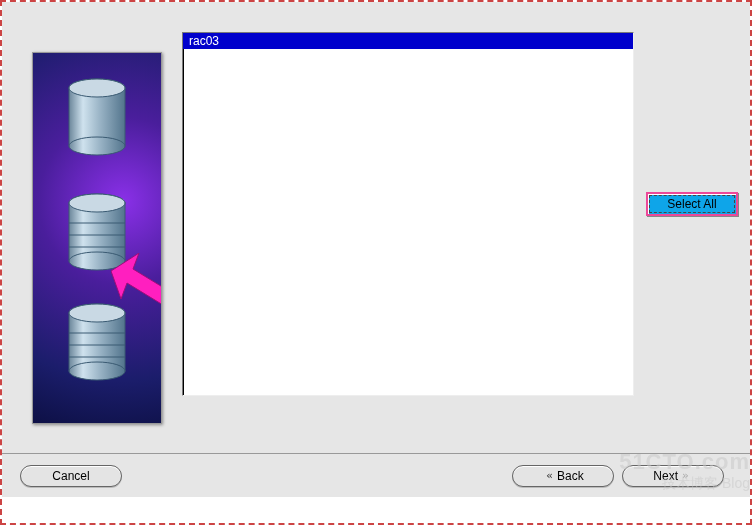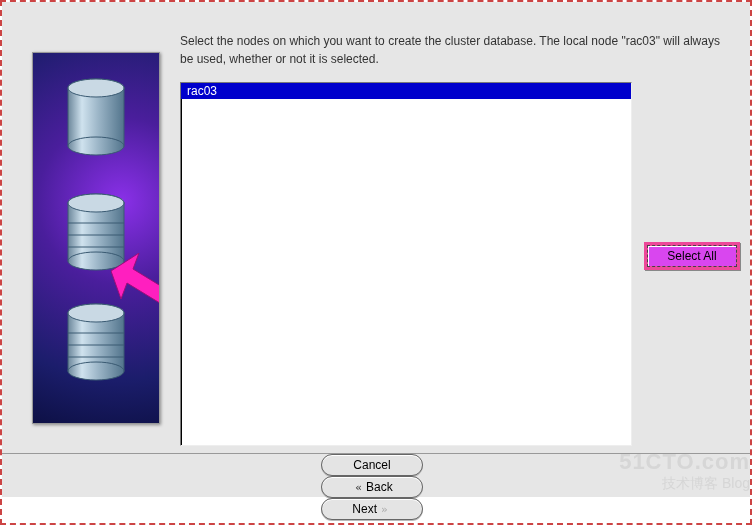--- a/index.html
+++ b/index.html
@@ -139,42 +139,41 @@
   .side-buttons {
     margin-left: 12px;
     margin-top: 160px;
     display: flex;
     flex-direction: column;
   }
   .oracle-btn {
     min-width: 68px;
     padding: 3px 10px;
     margin-bottom: 10px;
-    background: #d946ef;
-    border: 4px solid #ec4899;
+    background: #0ea5e9;
+    border: 2px solid #ec4899;
     box-shadow: 1px 1px 0 #888, inset 1px 1px 0 #fff;
     font-size: 12px;
     font-family: Arial;
     text-align: center;
   }
   .oracle-btn.default {
     outline: 1px dashed #444;
     outline-offset: -4px;
   }
 
   .footer {
     position: absolute;
     left: 0; right: 0; bottom: 0;
     height: 44px;
     border-top: 1px solid #999;
     display: flex;
     align-items: center;
     padding: 0 18px;
     box-sizing: border-box;
-    flex-direction: column;
   }
   .footer .nav-btn {
     min-width: 72px;
     padding: 3px 14px;
     background: #e4e4e4;
     border: 1px solid #666;
     border-radius: 12px;
     box-shadow: inset 0 1px 0 #fff, 0 1px 0 #bbb;
     font-size: 12px;
     text-align: center;
@@ -250,21 +249,20 @@
           </svg>
         </div>
         <div class="arrow">
           <svg viewBox="0 0 70 70">
             <polygon points="0,18 28,0 22,16 58,38 52,52 16,30 10,46" fill="#ff1fbf" stroke="#9a0f78"></polygon>
           </svg>
         </div>
       </div>
 
       <div class="main-panel">
-        <div class="instruction">Select the nodes on which you want to create the cluster database. The local node "rac03" will always be used, whether or not it is selected.</div>
 
         <div class="list-and-buttons">
           <div class="node-list">
             <div class="node-item">rac03</div>
           </div>
           <div class="side-buttons">
             <div class="oracle-btn default">Select All</div>
           </div>
         </div>
       </div>

